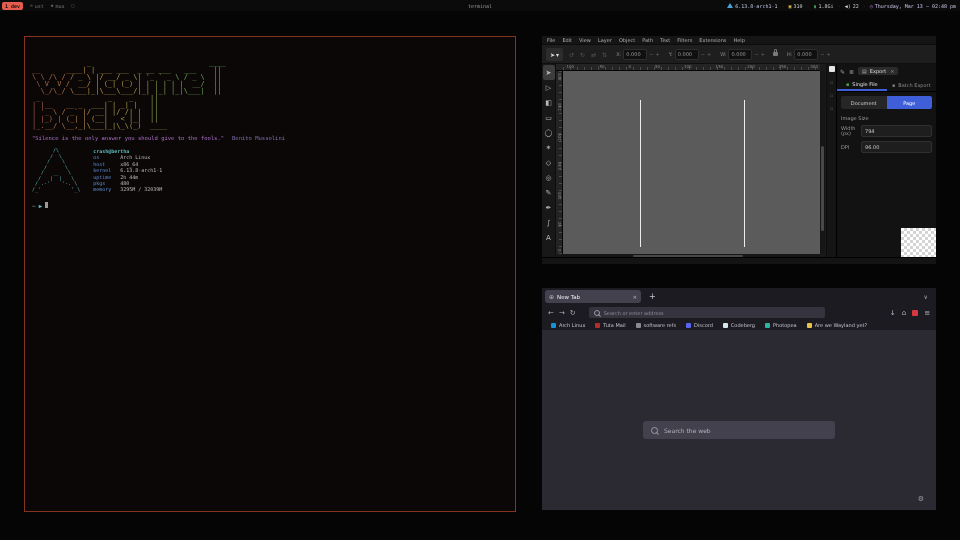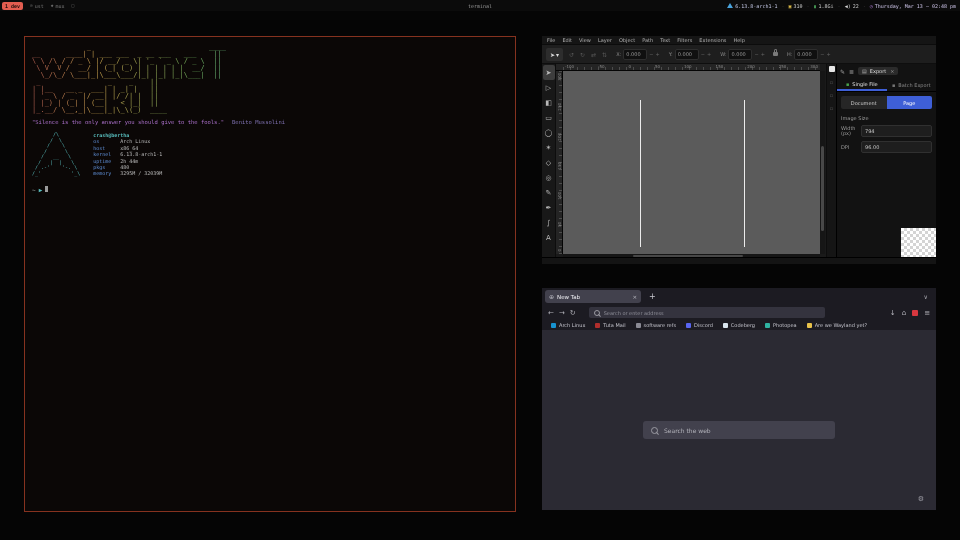--- a/index.html
+++ b/index.html
@@ -17,21 +17,21 @@
   .arch-ic{width:0;height:0;border-left:3px solid transparent;border-right:3px solid transparent;border-bottom:5px solid #4aa3dd;display:inline-block;}
   .kern{color:#c4c8e6;}
   .ic-pkg{color:#e2bf49;}
   .ic-ram{color:#57c068;}
   .ic-vol{color:#d6d6d6;}
   .ic-clk{color:#b07fd8;}
   .clk-txt{color:#cfc6ea;}
   .mod-val{color:#cdcdcd;}
 
   
-  #terminal{position:absolute;left:24px;top:36px;width:492px;height:476px;background:#0b0706;border:1px solid #86321f;box-sizing:border-box;padding:7px 7px;font-family:"DejaVu Sans Mono",monospace;}
+  #terminal{position:absolute;left:24px;top:36px;width:492px;height:476px;background:#0b0706;border:1px solid #86321f;box-sizing:border-box;padding:23px 7px;font-family:"DejaVu Sans Mono",monospace;}
   #ascii-art{margin:0;font-size:7px;line-height:7px;white-space:pre;font-family:"DejaVu Sans Mono",monospace;
     background:linear-gradient(90deg,#b05c50 0%,#c8a34e 14%,#6fae5c 34%,#4fb8b0 55%,#5585c8 74%,#b465c8 100%);
     -webkit-background-clip:text;background-clip:text;color:transparent;}
   #quote-line{margin-top:5px;font-size:5.5px;color:#a96fc8;white-space:pre;}
   #quote-line .author{color:#7d6fae;margin-left:8px;}
   .fetch{display:flex;gap:13px;margin-top:7px;}
   #arch-logo{margin:0;font-size:5px;line-height:5.5px;color:#58bdbd;white-space:pre;font-family:"DejaVu Sans Mono",monospace;}
   .finfo{font-size:5px;line-height:6.4px;}
   .user{color:#58bdbd;font-weight:700;}
   .frow .k{color:#5f8fd6;display:inline-block;width:27px;}

